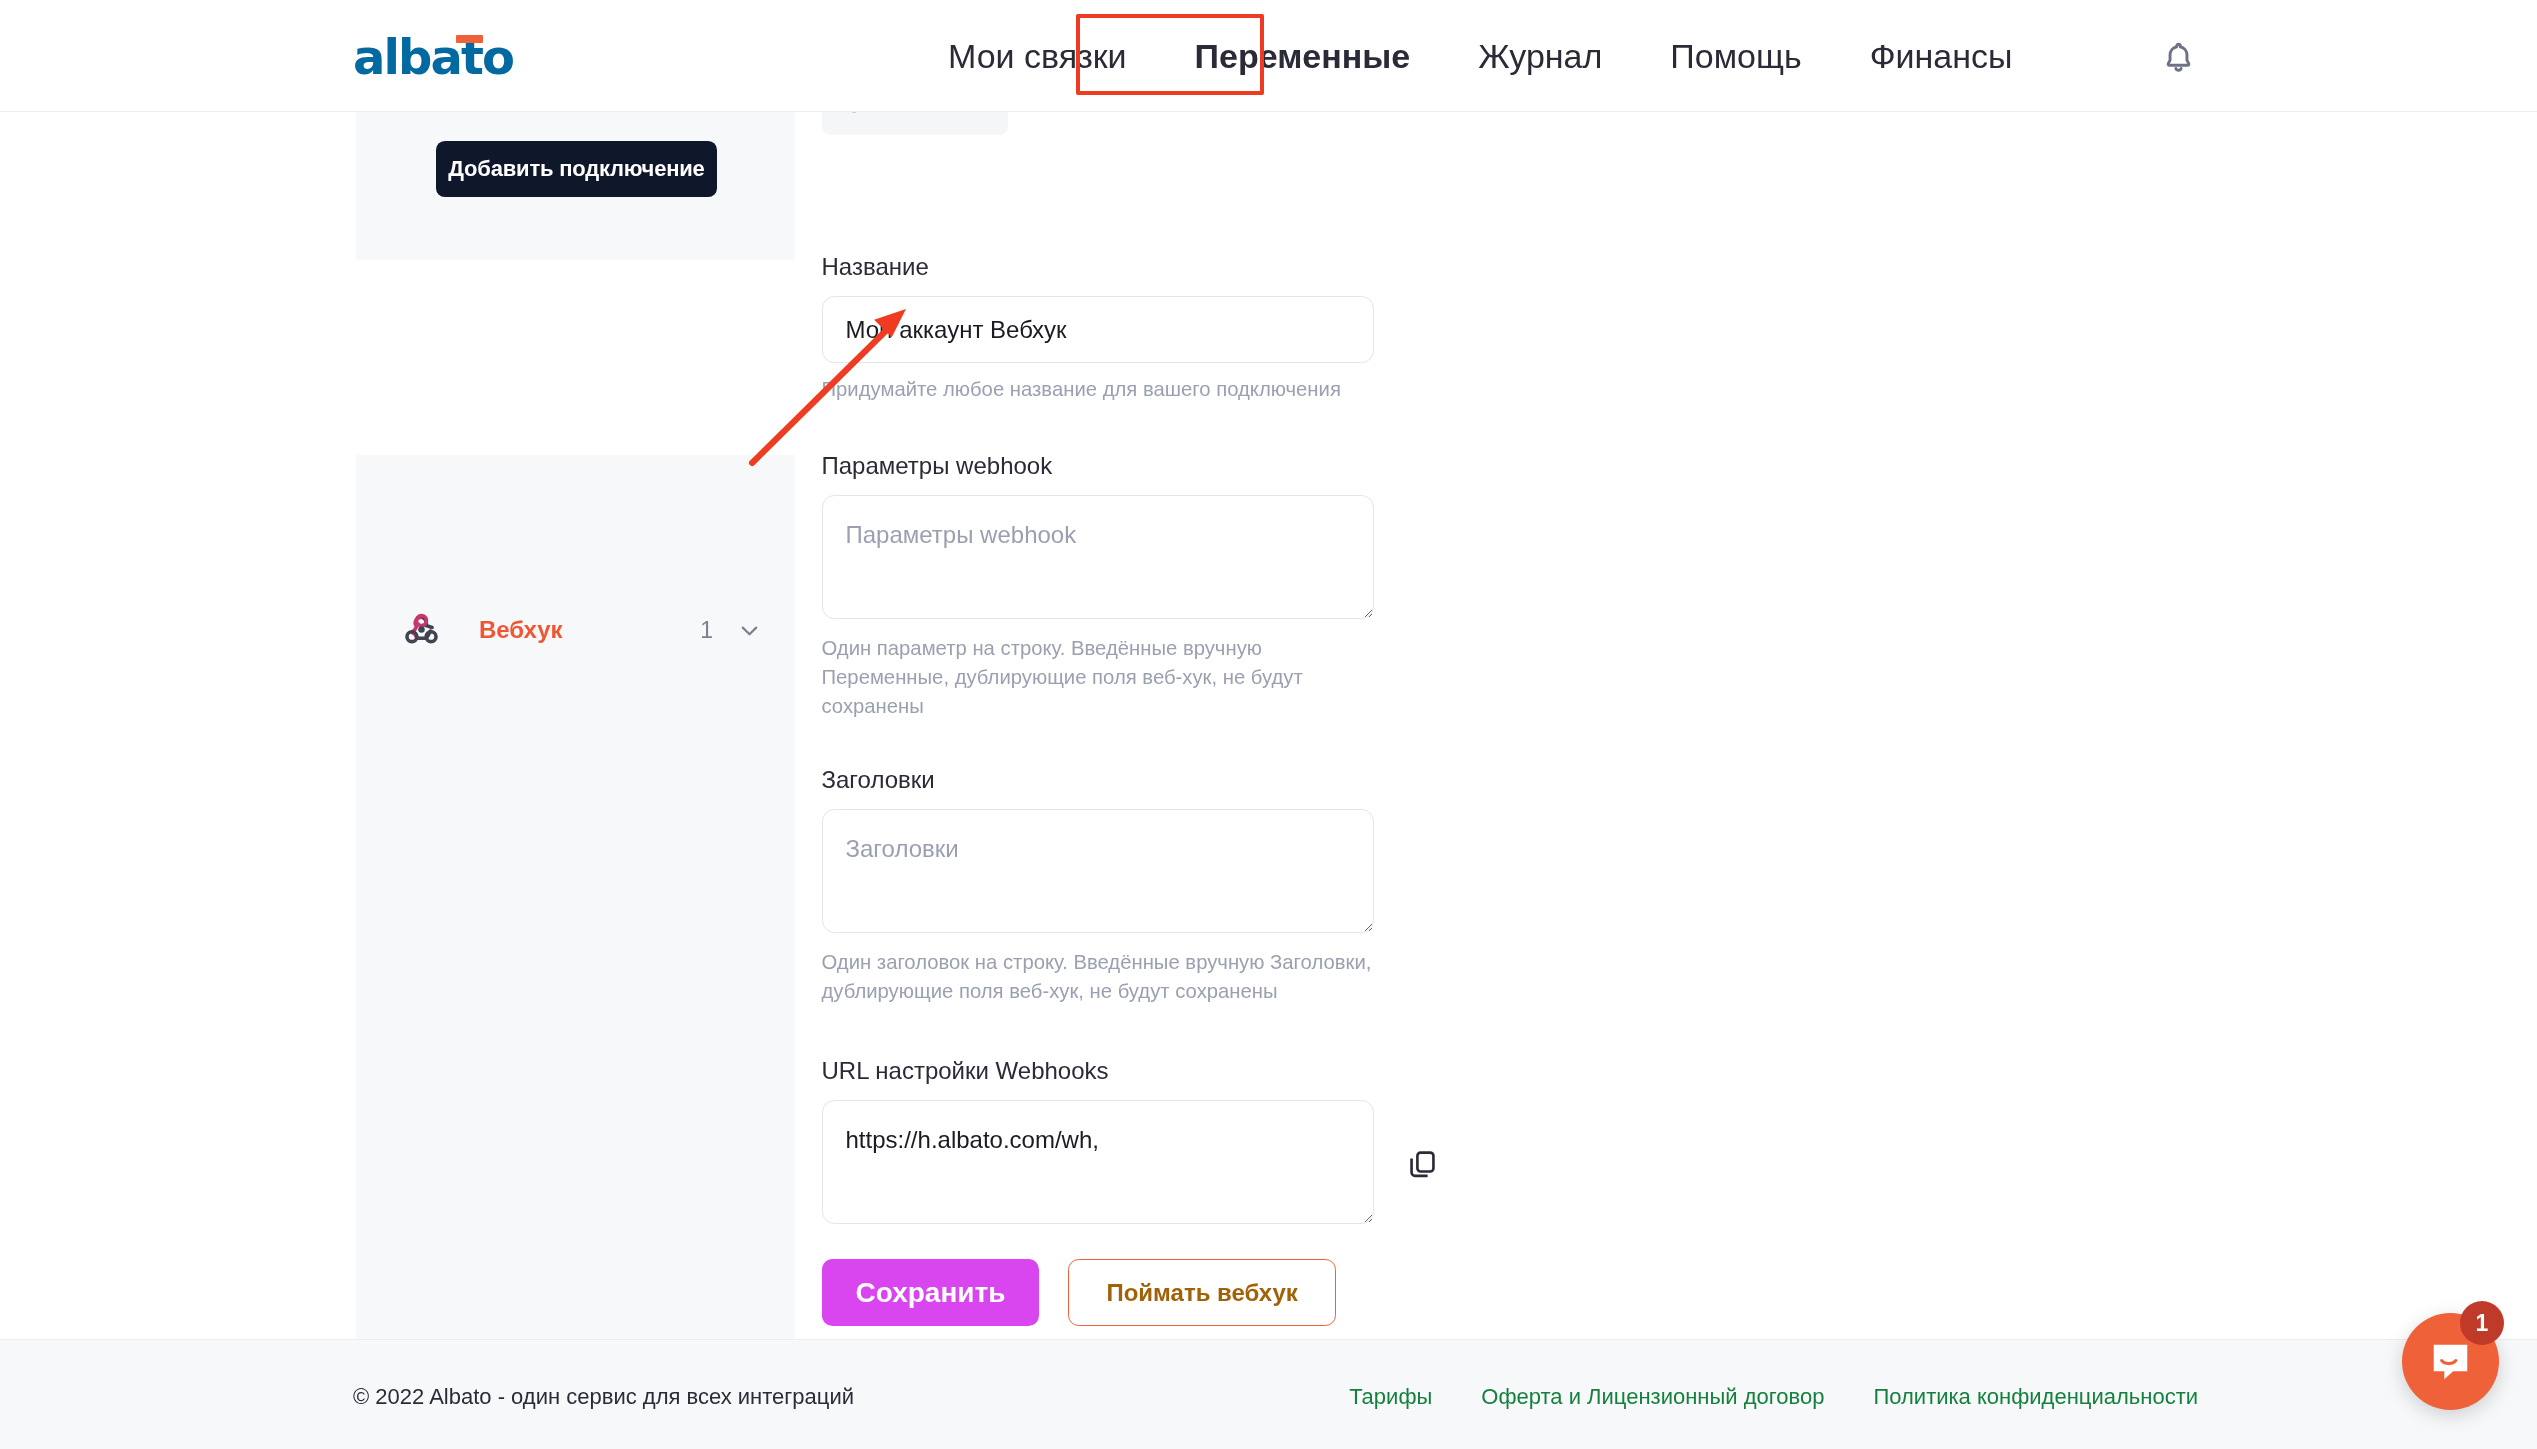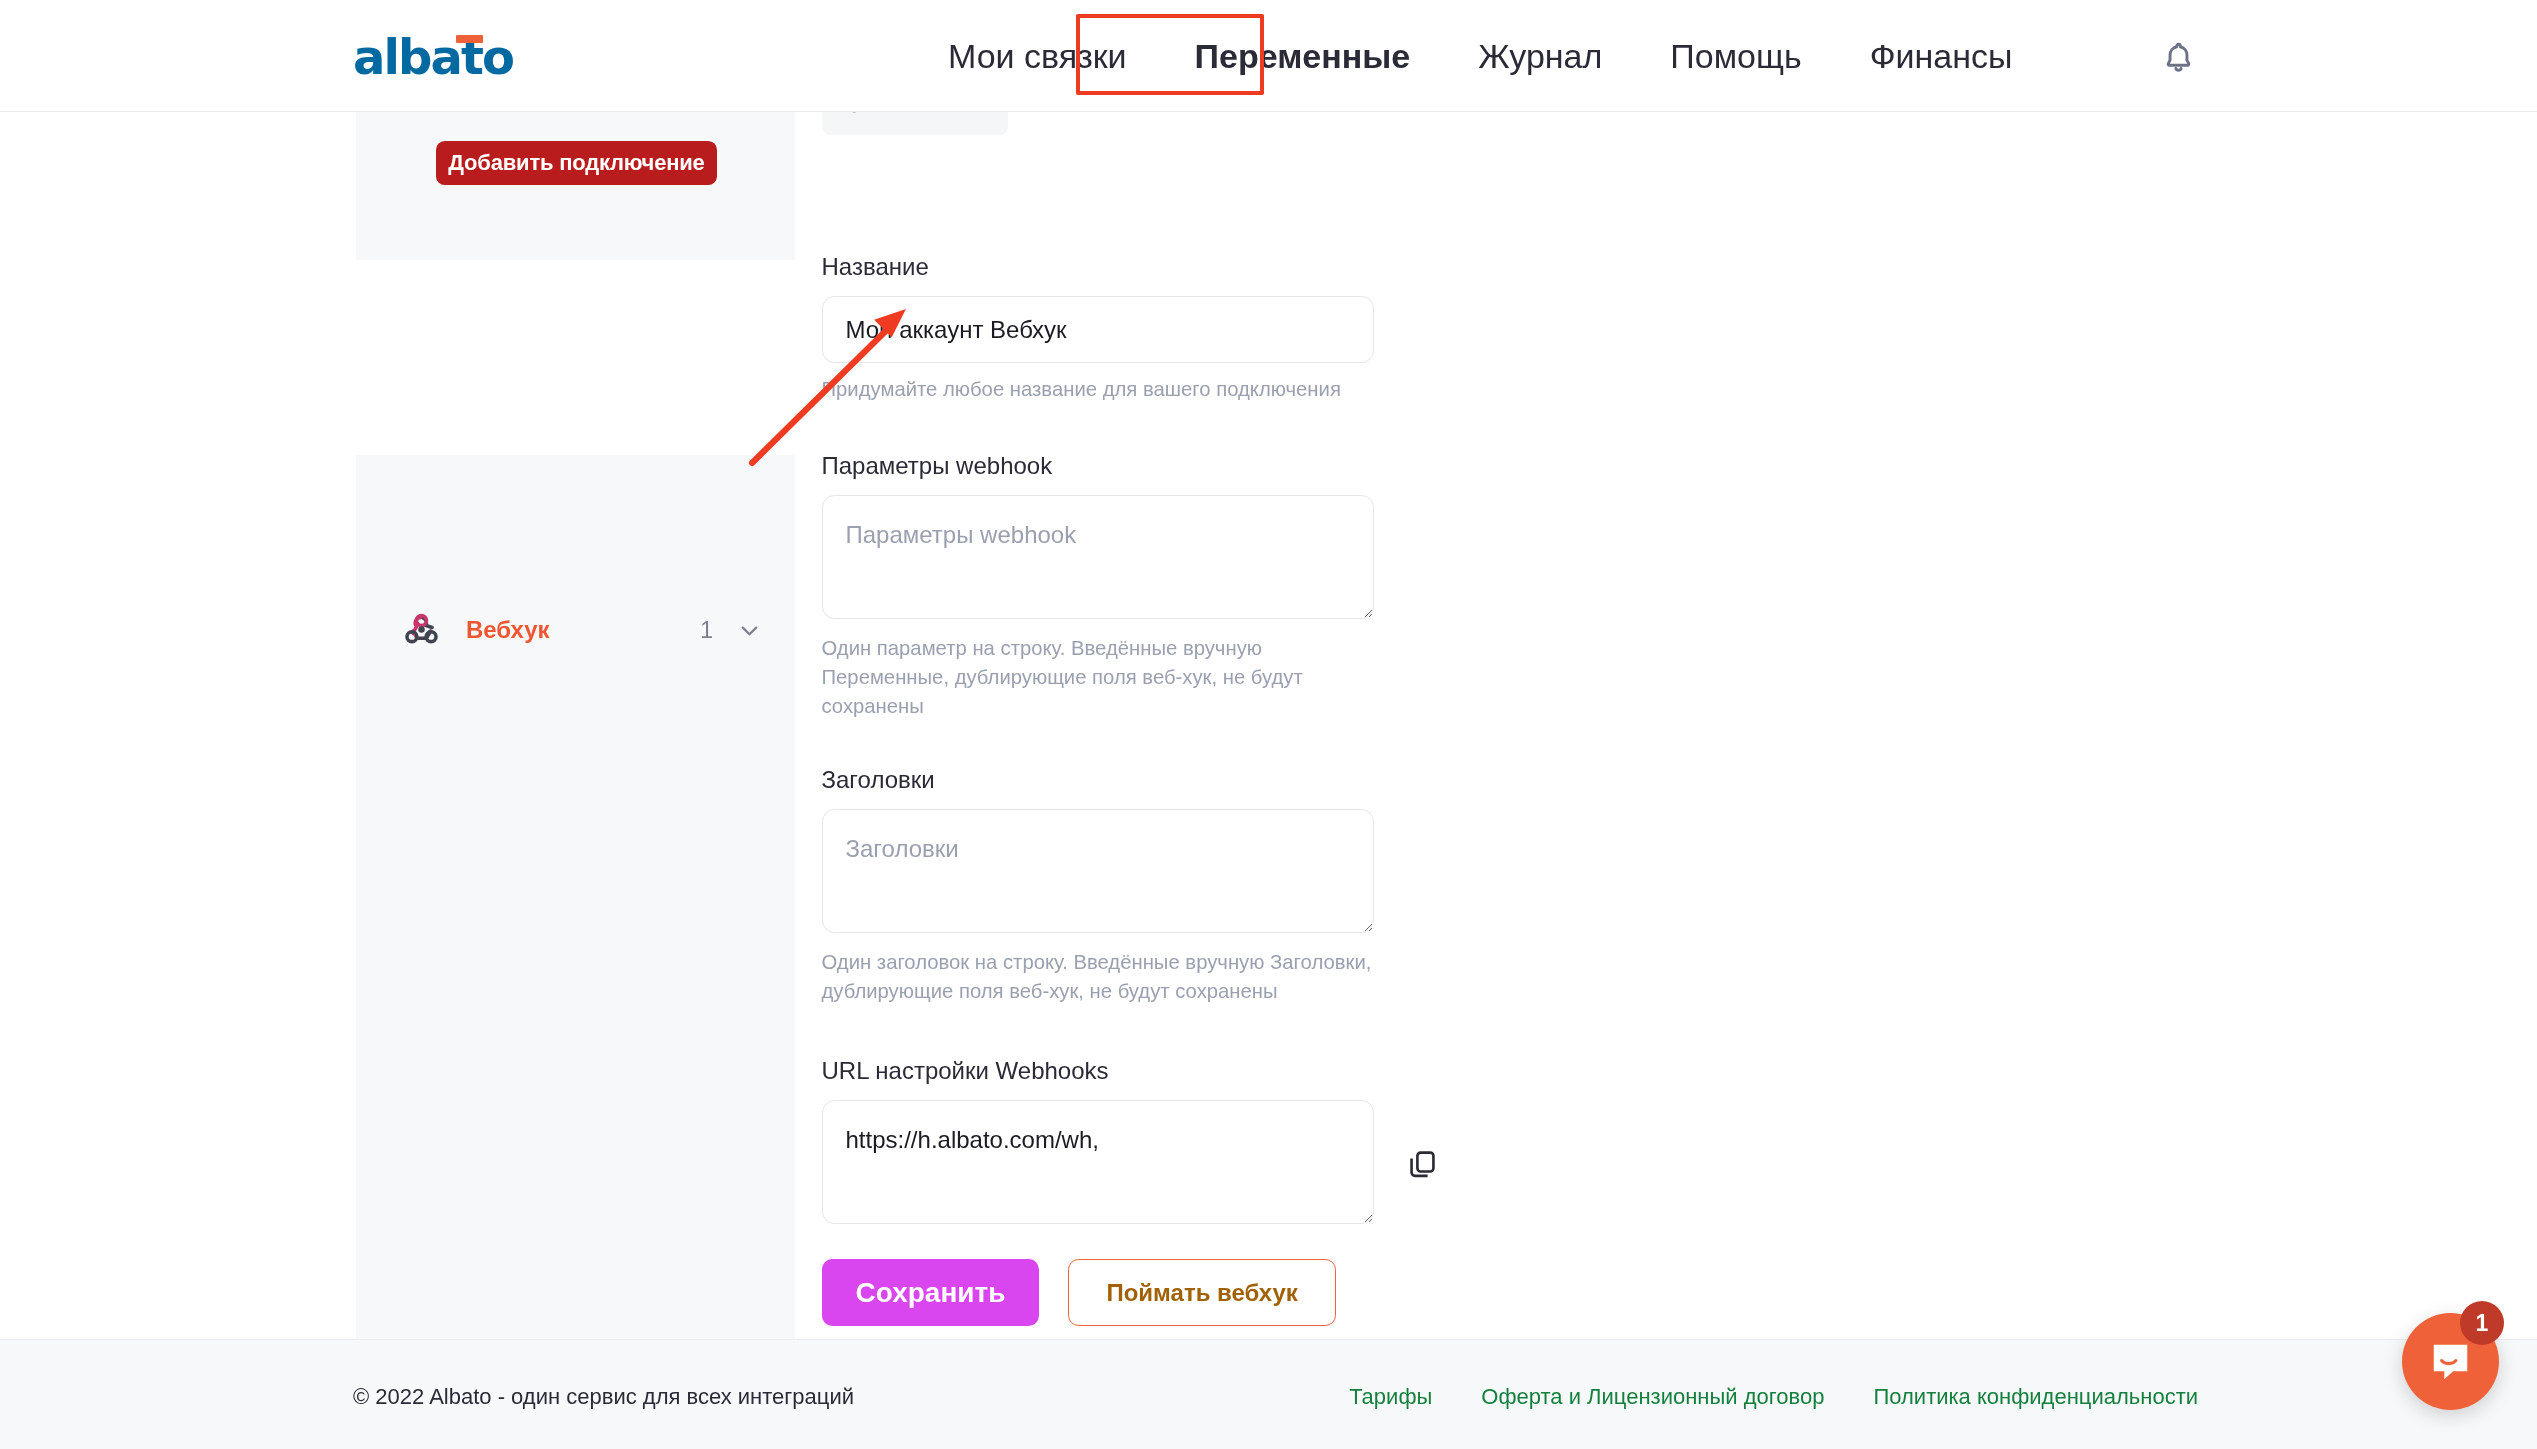--- a/index.html
+++ b/index.html
@@ -128,22 +128,22 @@
     background: #f7f8fa;
   }
   .side-panel.top { top: 0; height: 148px; }
   .side-panel.list { top: 343px; height: 884px; }
 
   .add-conn-btn {
     position: absolute;
     left: 80px;
     top: 29px;
     width: 281px;
-    height: 44px;
-    background: #b91c1c;
+    height: 56px;
+    background: #0f172a;
     border: none;
     border-radius: 8.8px;
     color: #ffffff;
     font-size: 22px;
     font-weight: 700;
     font-family: "Liberation Sans", sans-serif;
     cursor: pointer;
     letter-spacing: -0.2px;
   }
 
@@ -164,21 +164,21 @@
     top: 137px;
     width: 439px;
     height: 76px;
     display: flex;
     align-items: center;
     padding: 0 34px 0 45px;
     cursor: pointer;
   }
   .conn-icon { width: 41px; height: 41px; flex: 0 0 41px; }
   .conn-name {
-    margin-left: 24px;
+    margin-left: 37px;
     font-size: 24px;
     font-weight: 700;
     color: #ef5733;
   }
   .conn-count {
     margin-left: auto;
     font-size: 23px;
     color: #7c808f;
     padding-right: 25px;
   }

